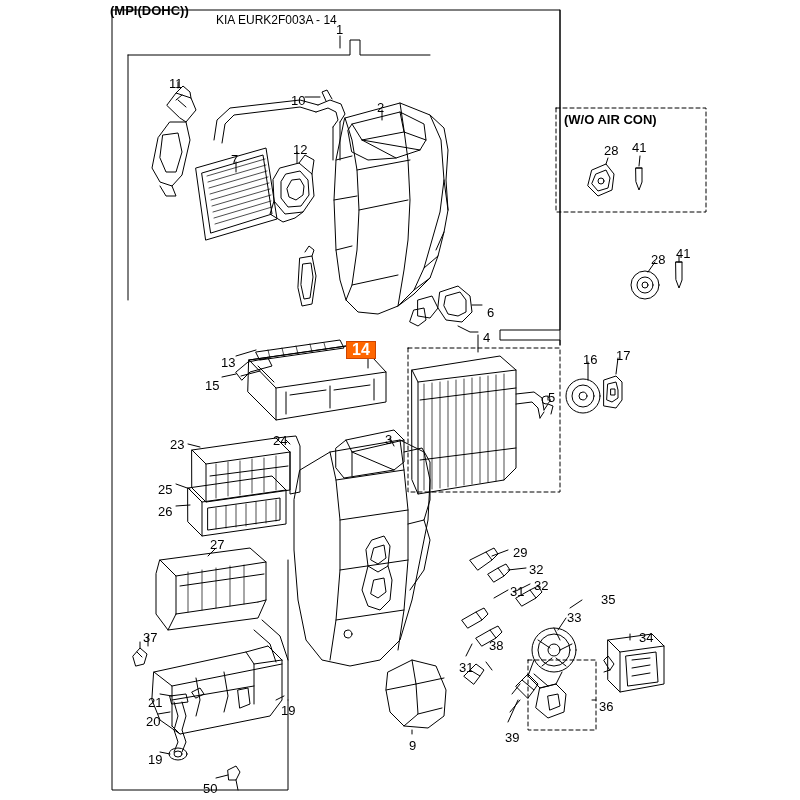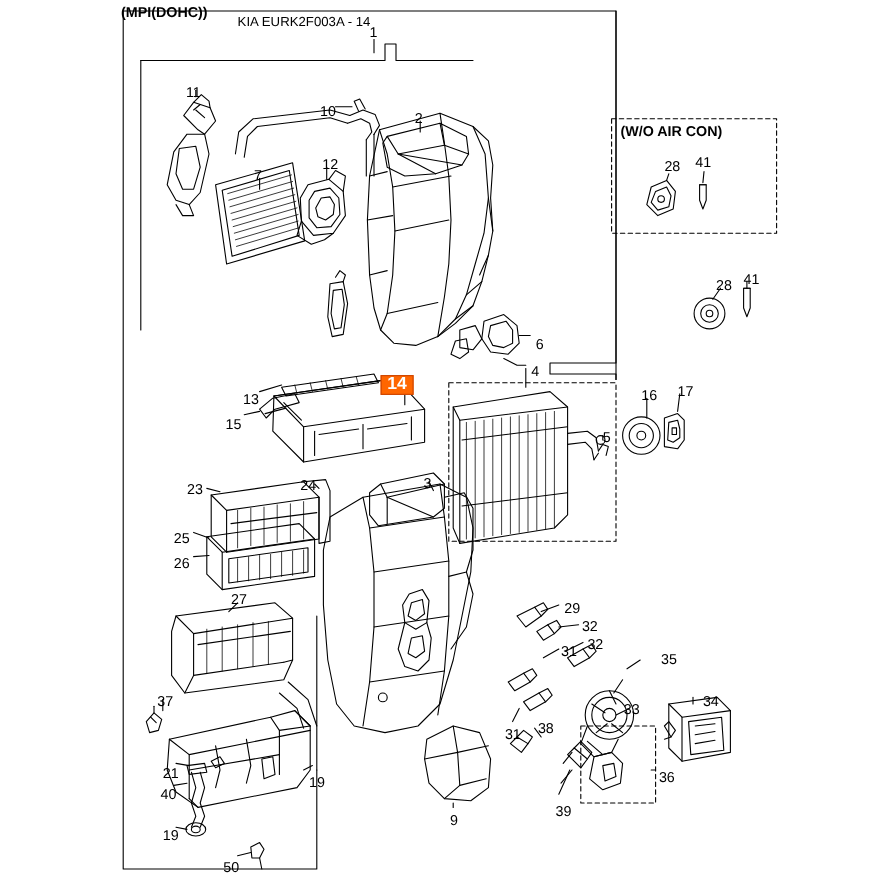--- a/index.html
+++ b/index.html
@@ -433,28 +433,28 @@
       <div class="lbl" style="left: 170px; top: 437px;">23</div>
       <div class="lbl" style="left: 273px; top: 433px;">24</div>
       <div class="lbl" style="left: 158px; top: 482px;">25</div>
       <div class="lbl" style="left: 158px; top: 504px;">26</div>
       <div class="lbl" style="left: 210px; top: 537px;">27</div>
       <div class="lbl" style="left: 513px; top: 545px;">29</div>
       <div class="lbl" style="left: 529px; top: 562px;">32</div>
       <div class="lbl" style="left: 510px; top: 584px;">31</div>
       <div class="lbl" style="left: 534px; top: 578px;">32</div>
       <div class="lbl" style="left: 583px; top: 592px; margin-left: 18px;">35</div>
-      <div class="lbl" style="left: 567px; top: 610px; margin-top: 27px;">33</div>
+      <div class="lbl" style="left: 567px; top: 610px;">33</div>
       <div class="lbl" style="left: 626px; top: 630px; margin-left: 13px;">34</div>
       <div class="lbl" style="left: 459px; top: 660px;">31</div>
       <div class="lbl" style="left: 143px; top: 630px;">37</div>
-      <div class="lbl" style="left: 489px; top: 654px;">38</div>
+      <div class="lbl" style="left: 489px; top: 638px;">38</div>
       <div class="lbl" style="left: 281px; top: 703px;">19</div>
       <div class="lbl" style="left: 148px; top: 695px;">21</div>
-      <div class="lbl" style="left: 146px; top: 714px;">40</div>
+      <div class="lbl" style="left: 146px; top: 714px;">20</div>
       <div class="lbl" style="left: 148px; top: 752px;">19</div>
       <div class="lbl" style="left: 505px; top: 730px;">39</div>
       <div class="lbl" style="left: 599px; top: 699px;">36</div>
       <div class="lbl" style="left: 409px; top: 738px;">9</div>
       <div class="lbl" style="left: 203px; top: 781px;">50</div>
     </div>
 
 </div>
 
 </body></html>

